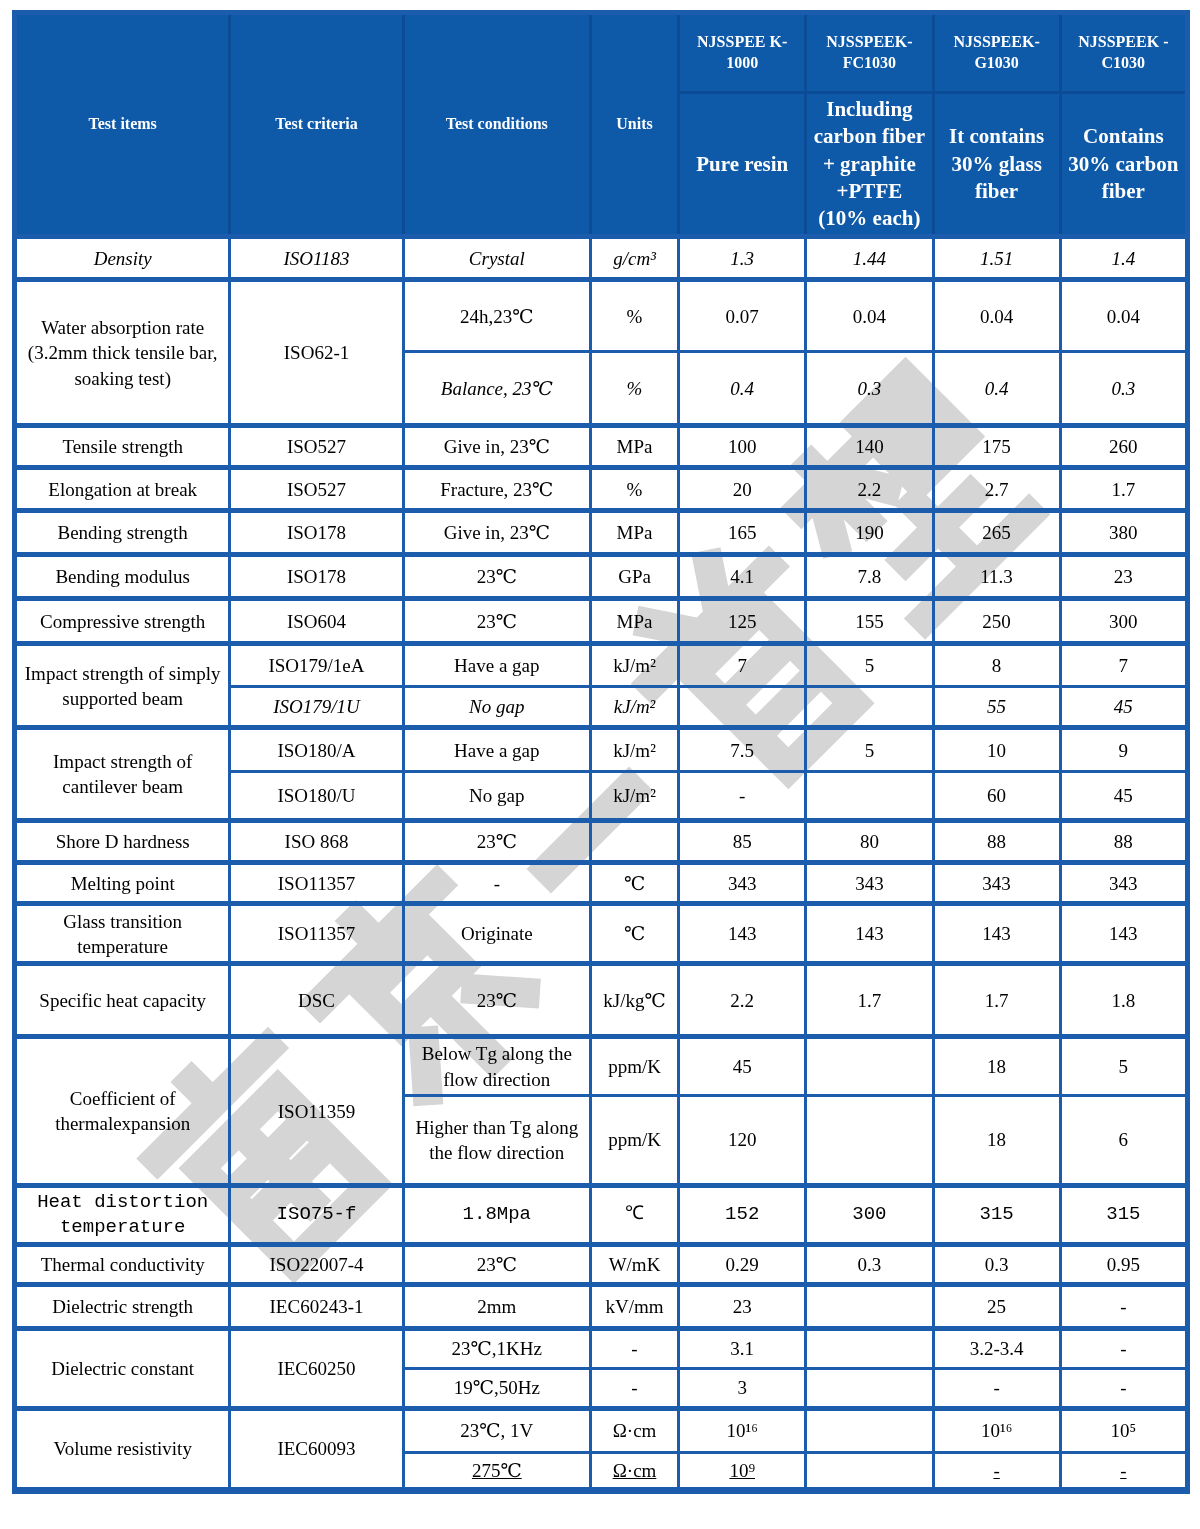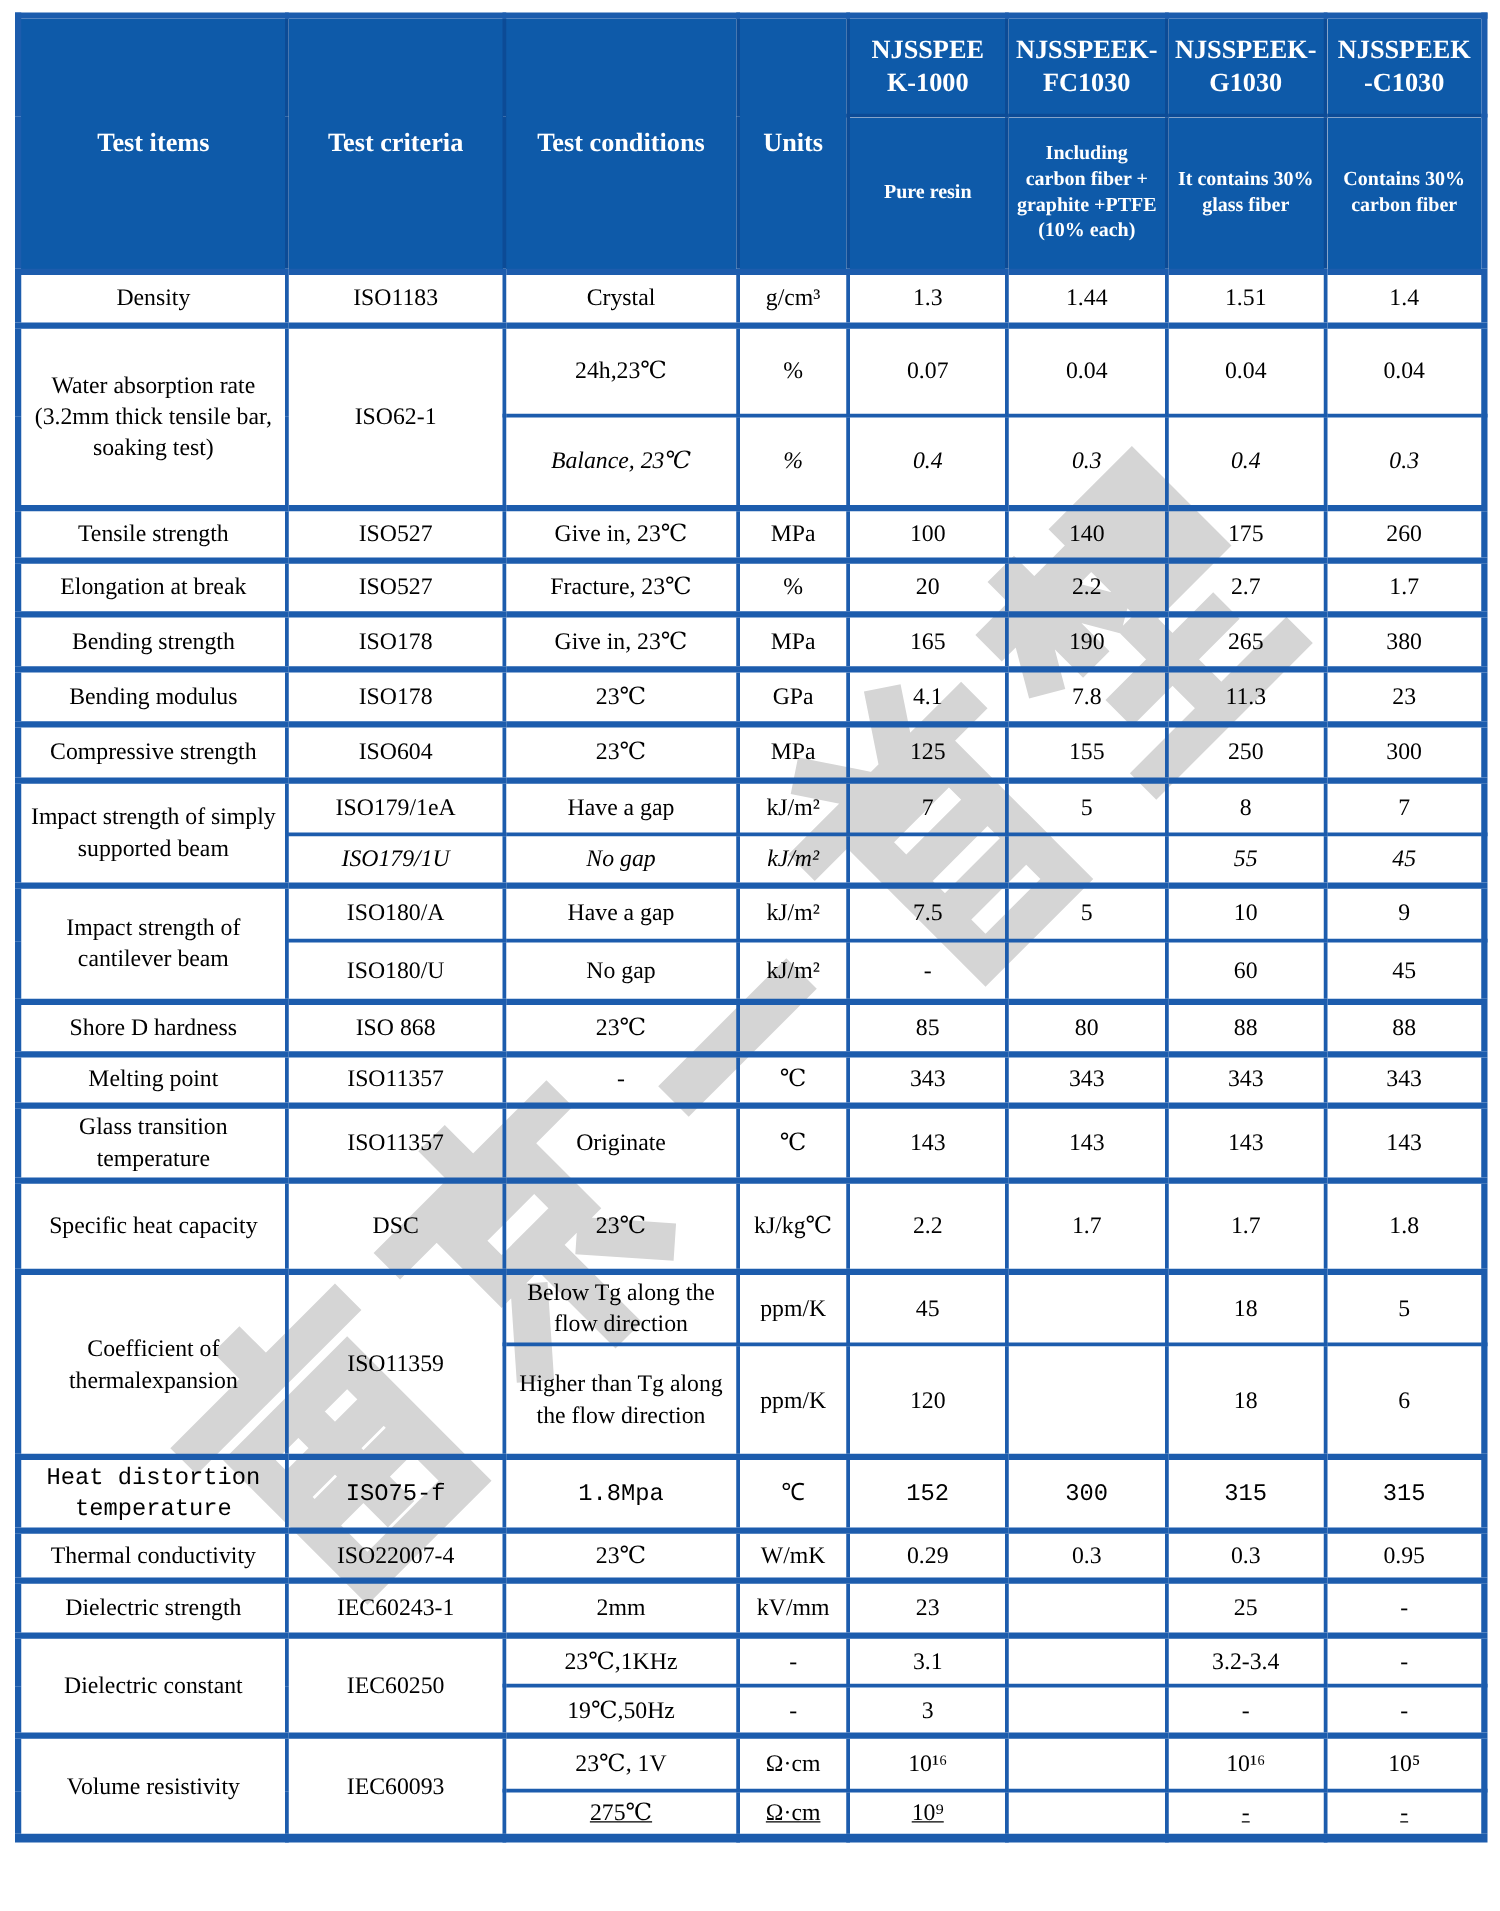--- a/index.html
+++ b/index.html
@@ -31,24 +31,24 @@
     background:transparent;
     font-size:19px;
     line-height:1.32;
   }
   table.spec{border:5px solid #1c5cad;border-bottom-width:7px;}
   table.spec thead th{
     background:#0e5aa9;
     color:#ffffff;
     font-weight:bold;
     border:3px solid #0c4b96;
-    font-size:21px;
+    font-size:16px;
     line-height:1.3;
   }
-  table.spec thead th.product-desc{font-size:16px;}
+  table.spec thead th.product-desc{font-size:21px;}
   tr.group-start td{border-top-width:5px;}
   tr.sub-row td{border-top-width:2px;}
   td.units{font-size:18px;}
   td.item{padding:2px 2px;}
   td.condition{line-height:1.45;}
 </style>
 </head>
 <body>
 
 <div class="page">
@@ -101,21 +101,21 @@
         <th>NJSSPEEK -C1030</th>
       </tr>
       <tr style="height:125px">
         <th class="product-desc">Pure resin</th>
         <th class="product-desc">Including carbon fiber + graphite +PTFE (10% each)</th>
         <th class="product-desc">It contains 30% glass fiber</th>
         <th class="product-desc">Contains 30% carbon fiber</th>
       </tr>
     </thead>
     <tbody>
-        <tr class="group-start" style="height: 43px;">
+        <tr class="group-start" style="height: 43px; font-style: italic;">
           <td class="item">Density</td>
           <td class="criteria">ISO1183</td>
           <td class="condition">Crystal</td>
           <td class="units">g/cm³</td>
           <td class="value">1.3</td>
           <td class="value">1.44</td>
           <td class="value">1.51</td>
           <td class="value">1.4</td>
         </tr>
         <tr class="group-start" style="height: 72px;">

